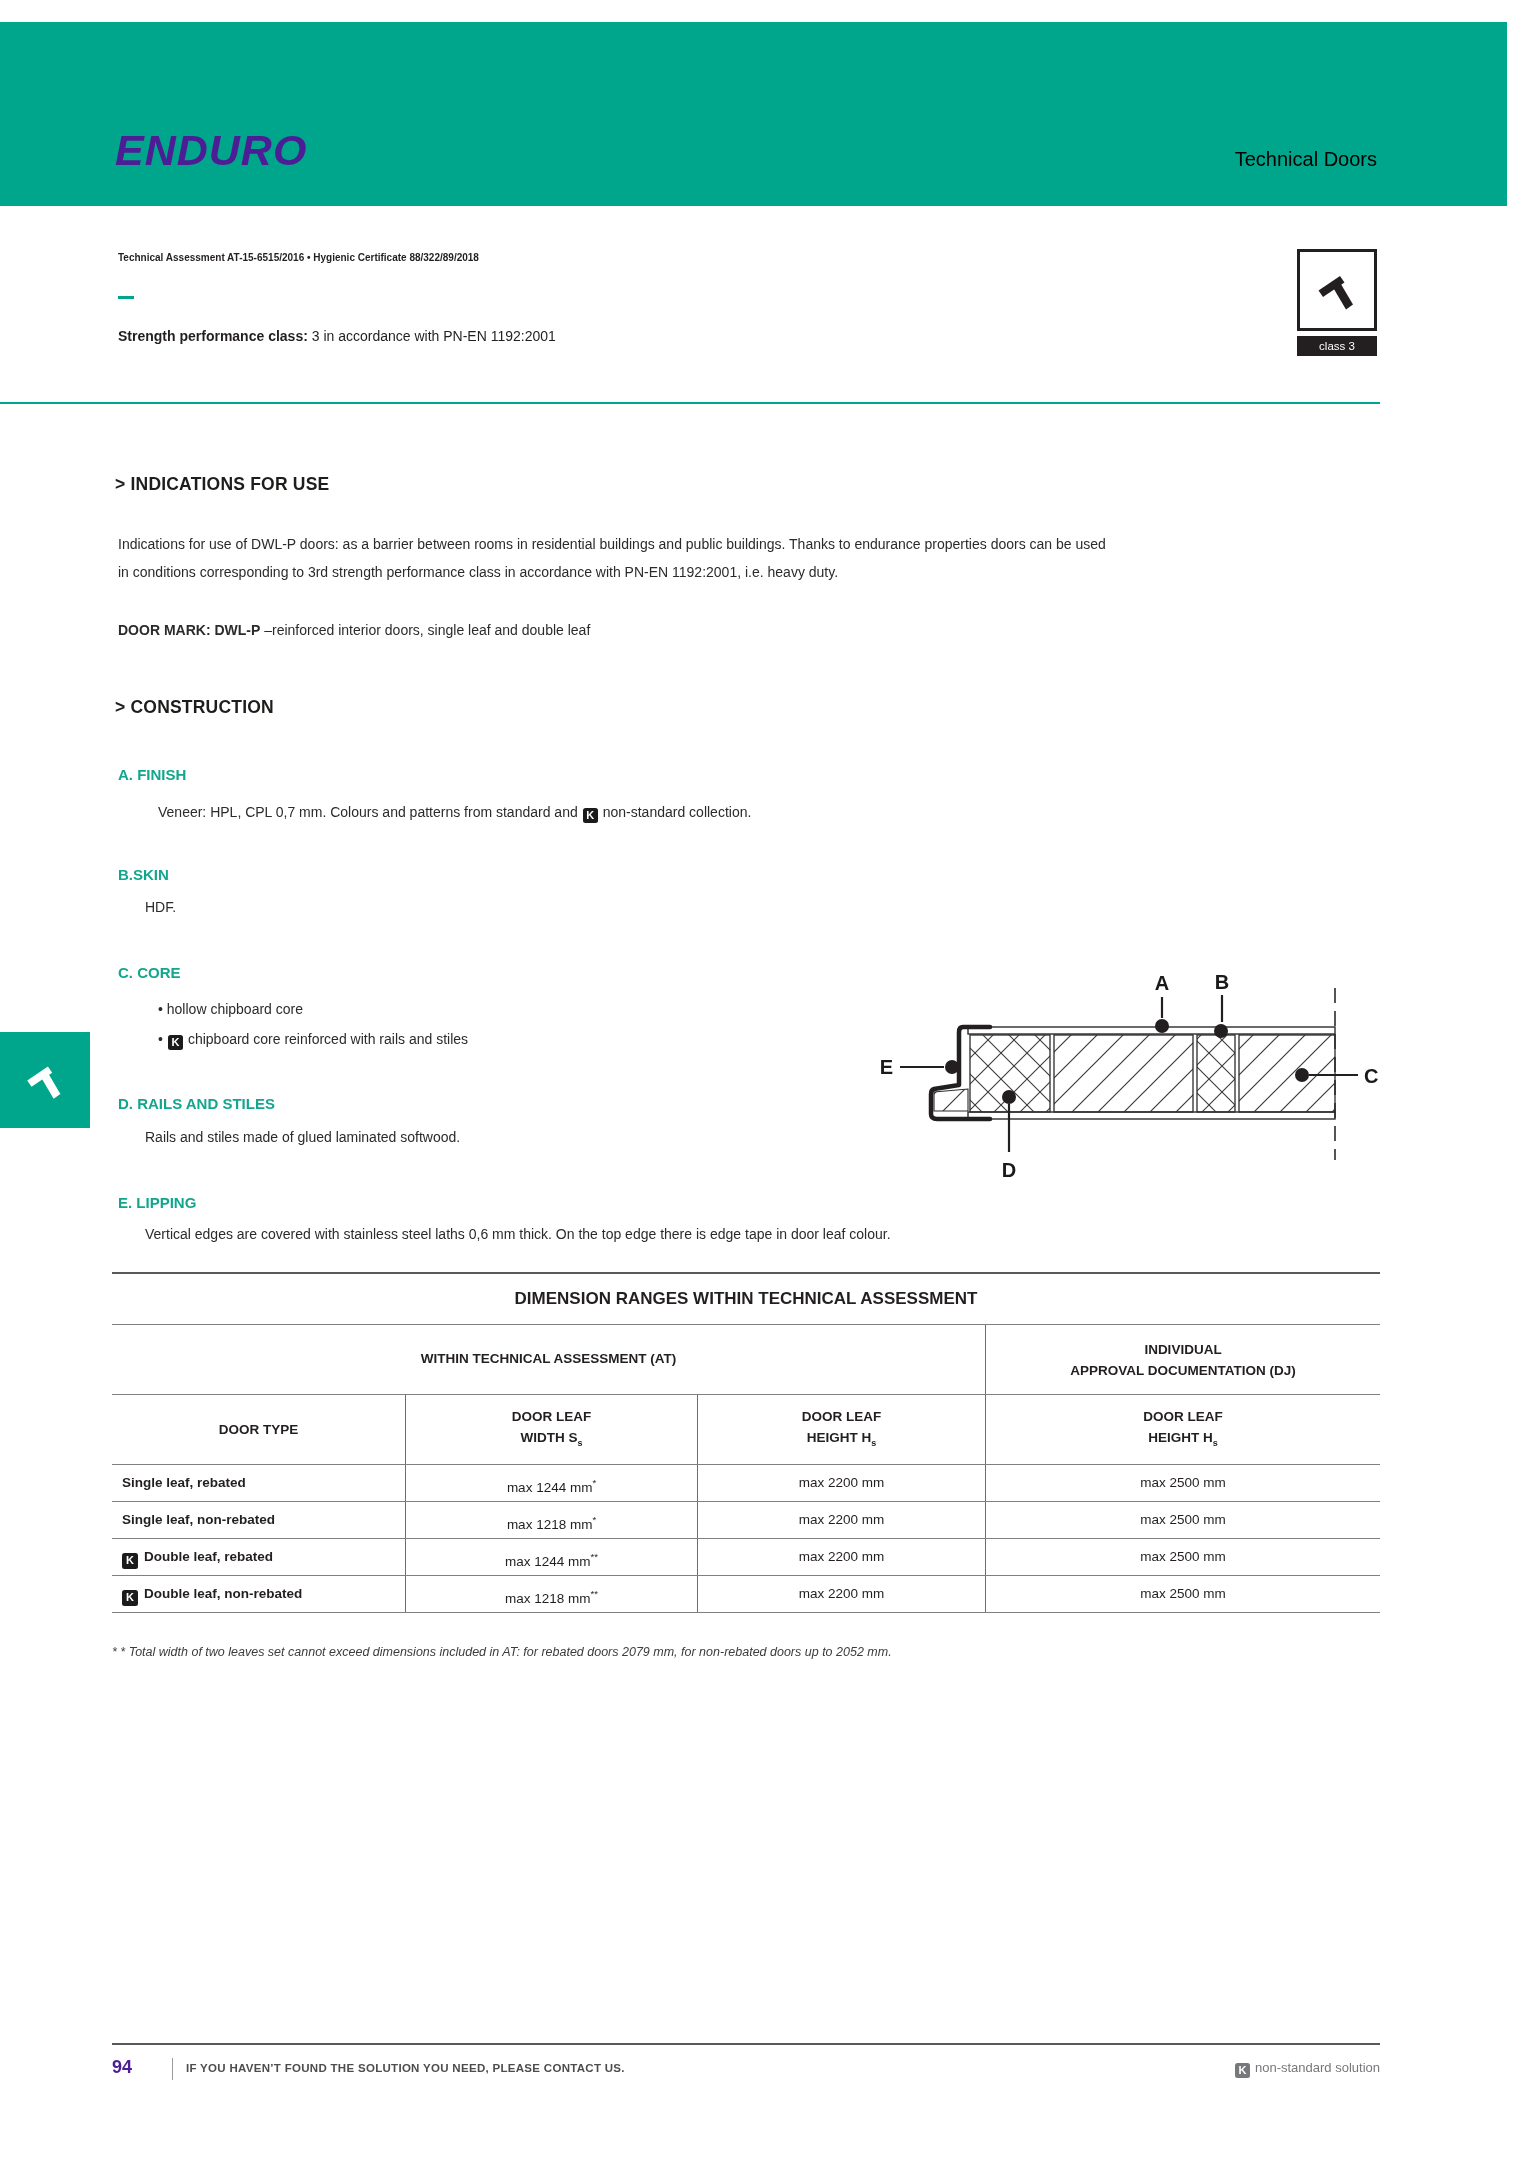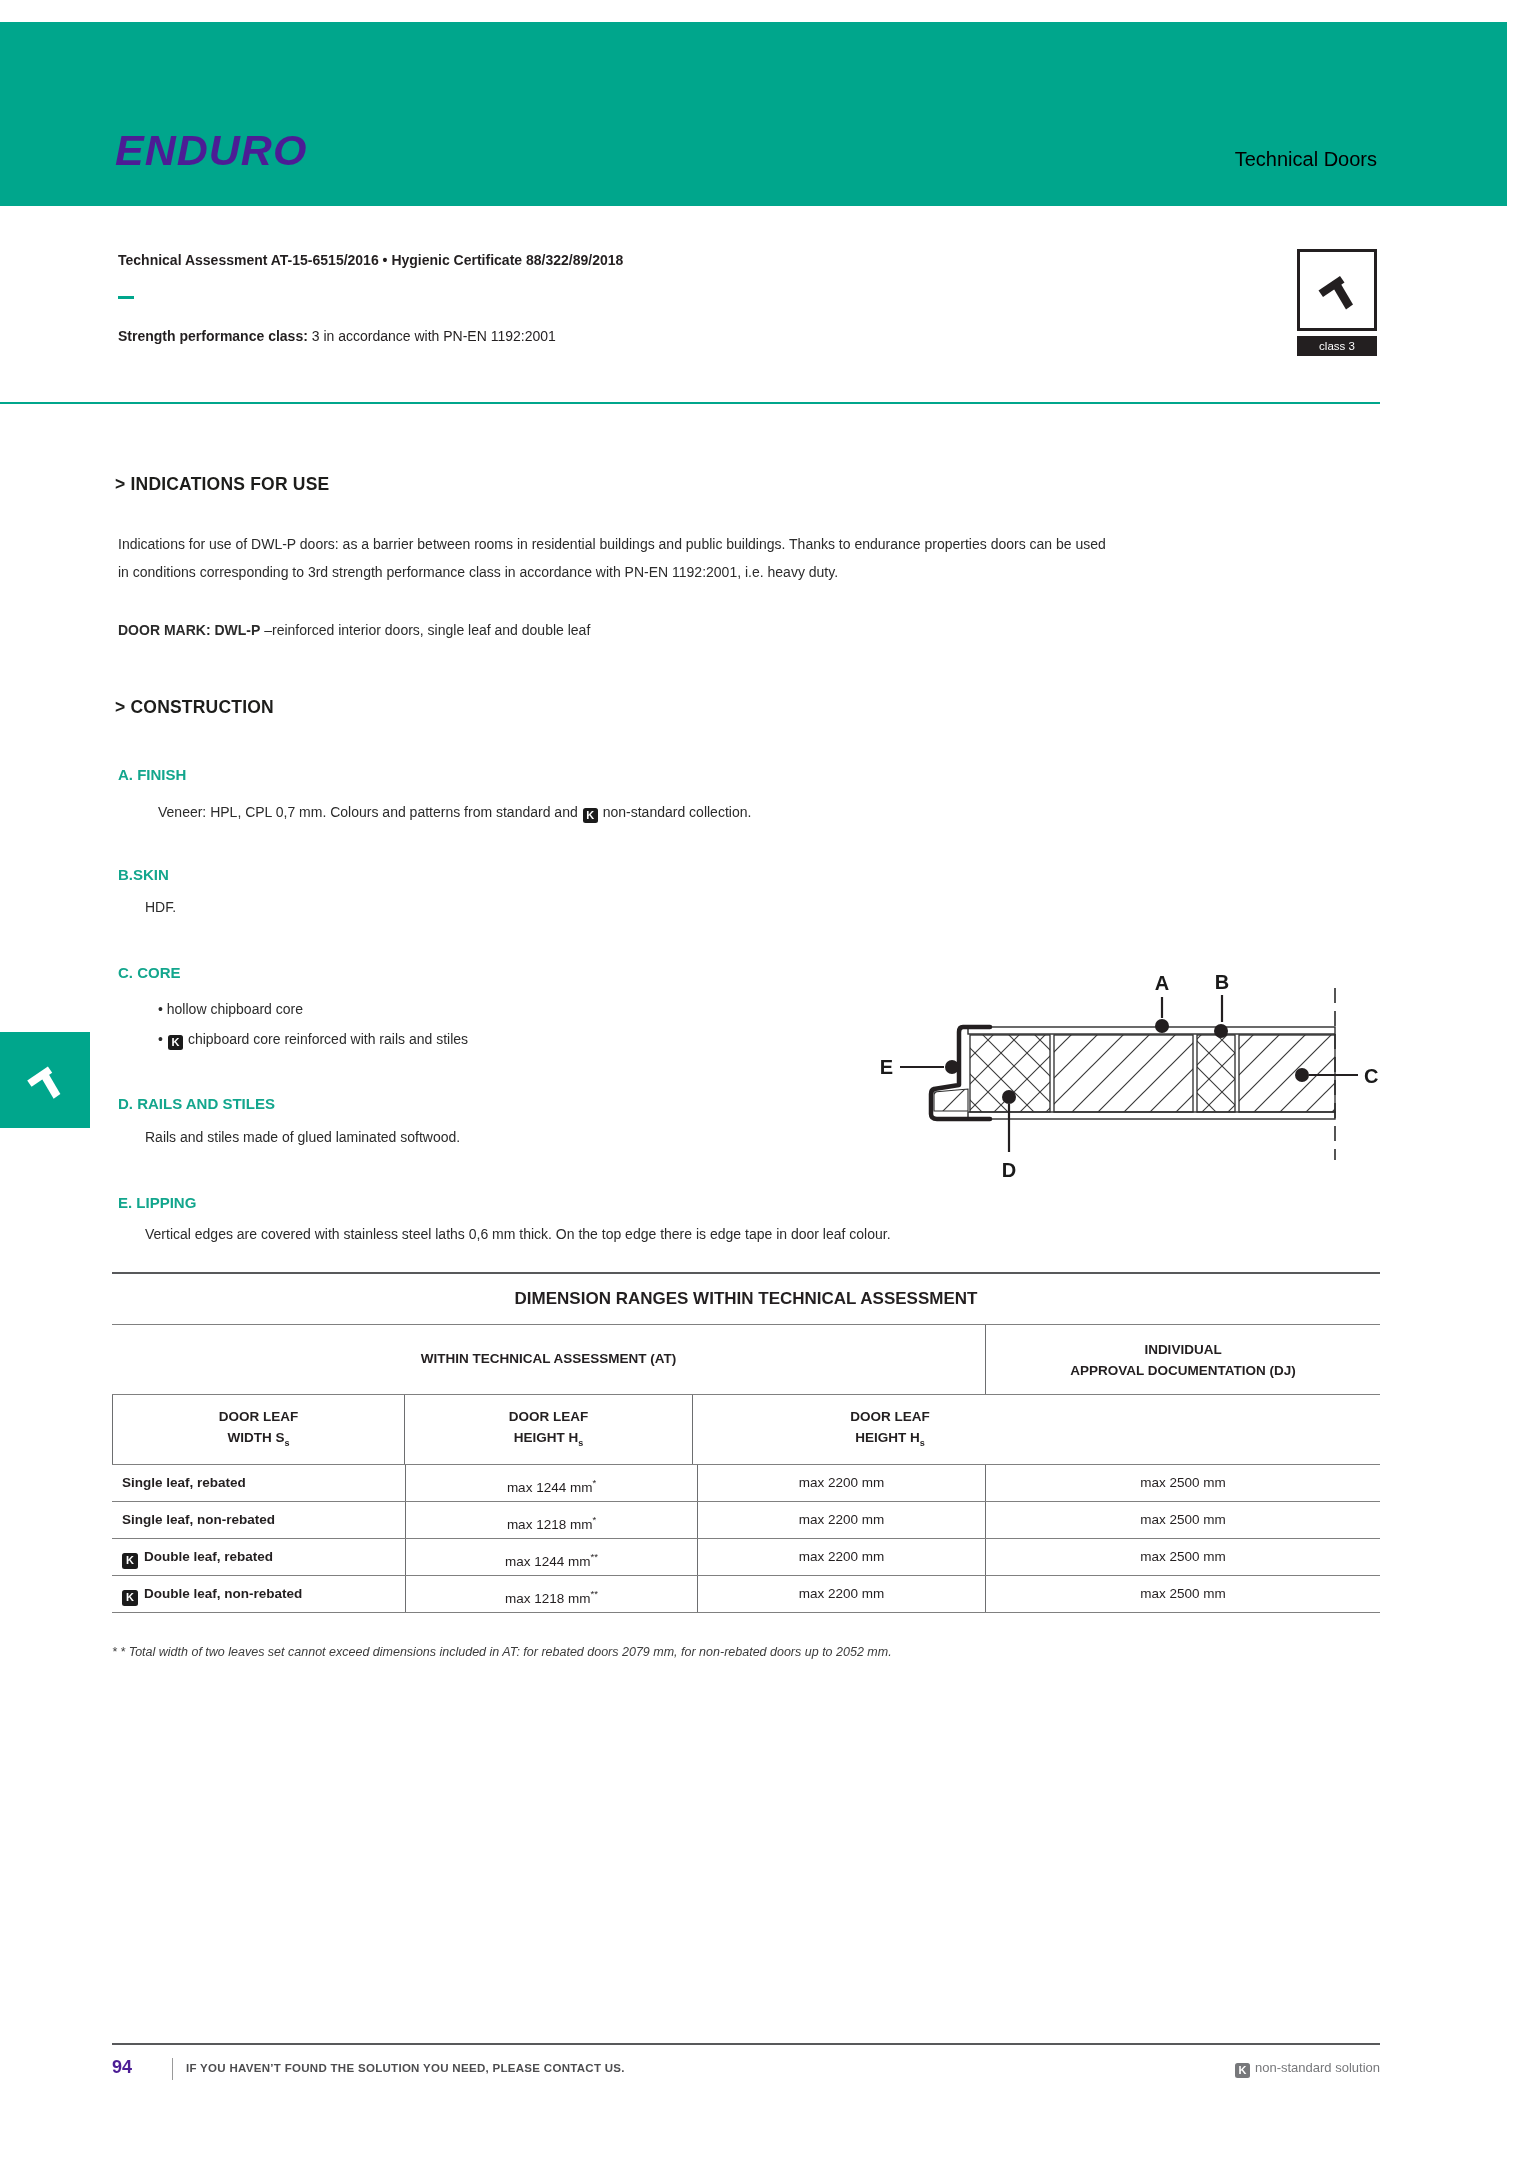--- a/index.html
+++ b/index.html
@@ -9,21 +9,21 @@
   }
   .abs{position:absolute;white-space:nowrap;}
   .b{font-weight:bold;}
 
   
   .band{position:absolute;left:0;top:22px;width:1507px;height:184px;background:#00a68c;}
   .brand-title{position:absolute;left:115px;top:104px;font-size:43px;font-weight:bold;color:#4c1d95;letter-spacing:1px;font-style:italic;}
   .category{position:absolute;right:130px;top:126px;font-size:20px;color:#000000;font-weight:normal;margin-left:40px;}
 
   
-  .cert-line{left:118px;top:252px;font-size:14px;font-weight:bold;}
+  .cert-line{left:118px;top:252px;font-size:10px;font-weight:bold;}
   .teal-dash{left:118px;top:296px;width:16px;height:3px;background:#00a68c;}
   .strength-line{left:118px;top:328px;font-size:14px;text-align:right;}
 
   .class-badge{left:1297px;top:249px;width:80px;}
   .class-badge .box{
     box-sizing:border-box;width:80px;height:82px;border:3px solid #231f20;background:#ffffff;
     display:flex;align-items:center;justify-content:center;
   }
   .class-badge .box svg{width:50px;height:50px;color:#231f20;}
   .class-badge .tag{
@@ -191,20 +191,23 @@
 
     <div class="t-row hr1">
       <div class="t-cell g-left">WITHIN TECHNICAL ASSESSMENT (AT)</div>
       <div class="t-cell g-right vline">
         <div>INDIVIDUAL</div>
         <div>APPROVAL DOCUMENTATION (DJ)</div>
       </div>
     </div>
 
     <div class="t-row hr2">
+      <div class="t-cell c1">
+          <div>DOOR TYPE</div>
+        </div>
       <div class="t-cell c2 vline">
         <div>DOOR LEAF</div>
         <div><span>WIDTH S</span><sub class="sb">s</sub></div>
       </div>
       <div class="t-cell c3 vline">
         <div>DOOR LEAF</div>
         <div><span>HEIGHT H</span><sub class="sb">s</sub></div>
       </div>
       <div class="t-cell c4 vline">
         <div>DOOR LEAF</div>

